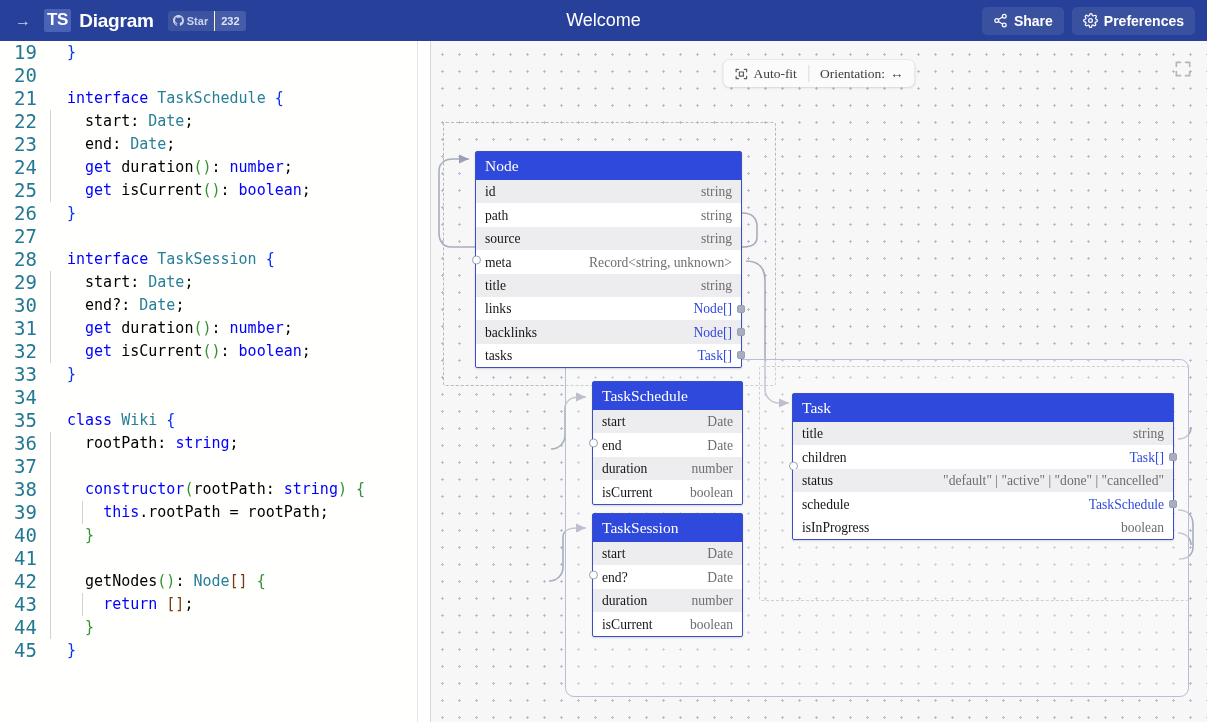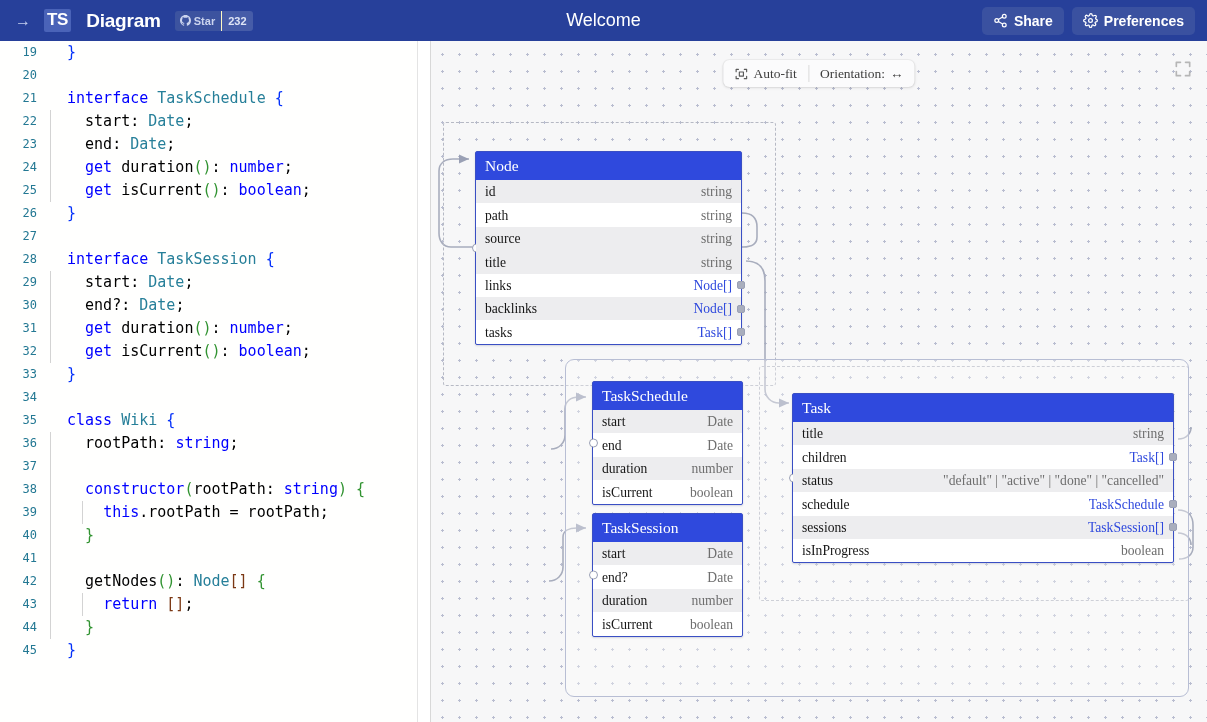--- a/index.html
+++ b/index.html
@@ -29,21 +29,21 @@
   .brand-ts {
     background: #4a63b8;
     color: #ffffff;
     font-size: 17px; font-weight: bold;
     padding: 1px 3px 2px 3px;
     border-radius: 2px;
     letter-spacing: -0.3px;
   }
   .brand-name {
     font-size: 19px; font-weight: bold; color: #ffffff;
-    margin-left: 15px; letter-spacing: -0.2px;
+    margin-left: 8px; letter-spacing: -0.2px;
   }
   .gh-badge {
     display: flex; 
     margin-left: 14px;
     height: 20px;
     border-radius: 3px;
     overflow: hidden;
     font-size: 11px;
     font-weight: bold;
   }
@@ -93,21 +93,21 @@
   .code-line {
     height: 23px;
     display: flex;
     white-space: pre;
   }
   .ln {
     width: 46px; min-width: 46px;
     text-align: right;
     color: #237893;
     padding-right: 9px;
-    font-size: 12px;
+    font-size: 19px;
     user-select: none;
   }
   .code {
     color: #000000;
     position: relative;
     padding-left: 21px;
   }
   .guide {
     position: absolute; left: 4px; top: 0;
     width: 1px; height: 23px;
@@ -387,20 +387,24 @@
           <span class="ftype">string</span>
         </div>
         <div class="tbl-row">
           <span class="fname">path</span>
           <span class="ftype">string</span>
         </div>
         <div class="tbl-row alt">
           <span class="fname">source</span>
           <span class="ftype">string</span>
         </div>
+        <div class="tbl-row">
+          <span class="fname">meta</span>
+          <span class="ftype">Record&lt;string, unknown&gt;</span>
+        </div>
         <div class="tbl-row alt">
           <span class="fname">title</span>
           <span class="ftype">string</span>
         </div>
         <div class="tbl-row">
           <span class="fname">links</span>
           <span class="ftype link">Node[]</span>
           <span class="h-right"></span>
         </div>
         <div class="tbl-row alt">
@@ -465,24 +469,19 @@
         </div>
         <div class="tbl-row alt">
           <span class="fname">status</span>
           <span class="ftype">"default" | "active" | "done" | "cancelled"</span>
         </div>
         <div class="tbl-row">
           <span class="fname">schedule</span>
           <span class="ftype link">TaskSchedule</span>
           <span class="h-right"></span>
         </div>
-        <div class="tbl-row alt">
-          <span class="fname">sessions</span>
-          <span class="ftype link">TaskSession[]</span>
-          <span class="h-right"></span>
-        </div>
         <div class="tbl-row">
           <span class="fname">isInProgress</span>
           <span class="ftype">boolean</span>
         </div>
       </div>
     </div>
 </div>
 
 </body></html>

